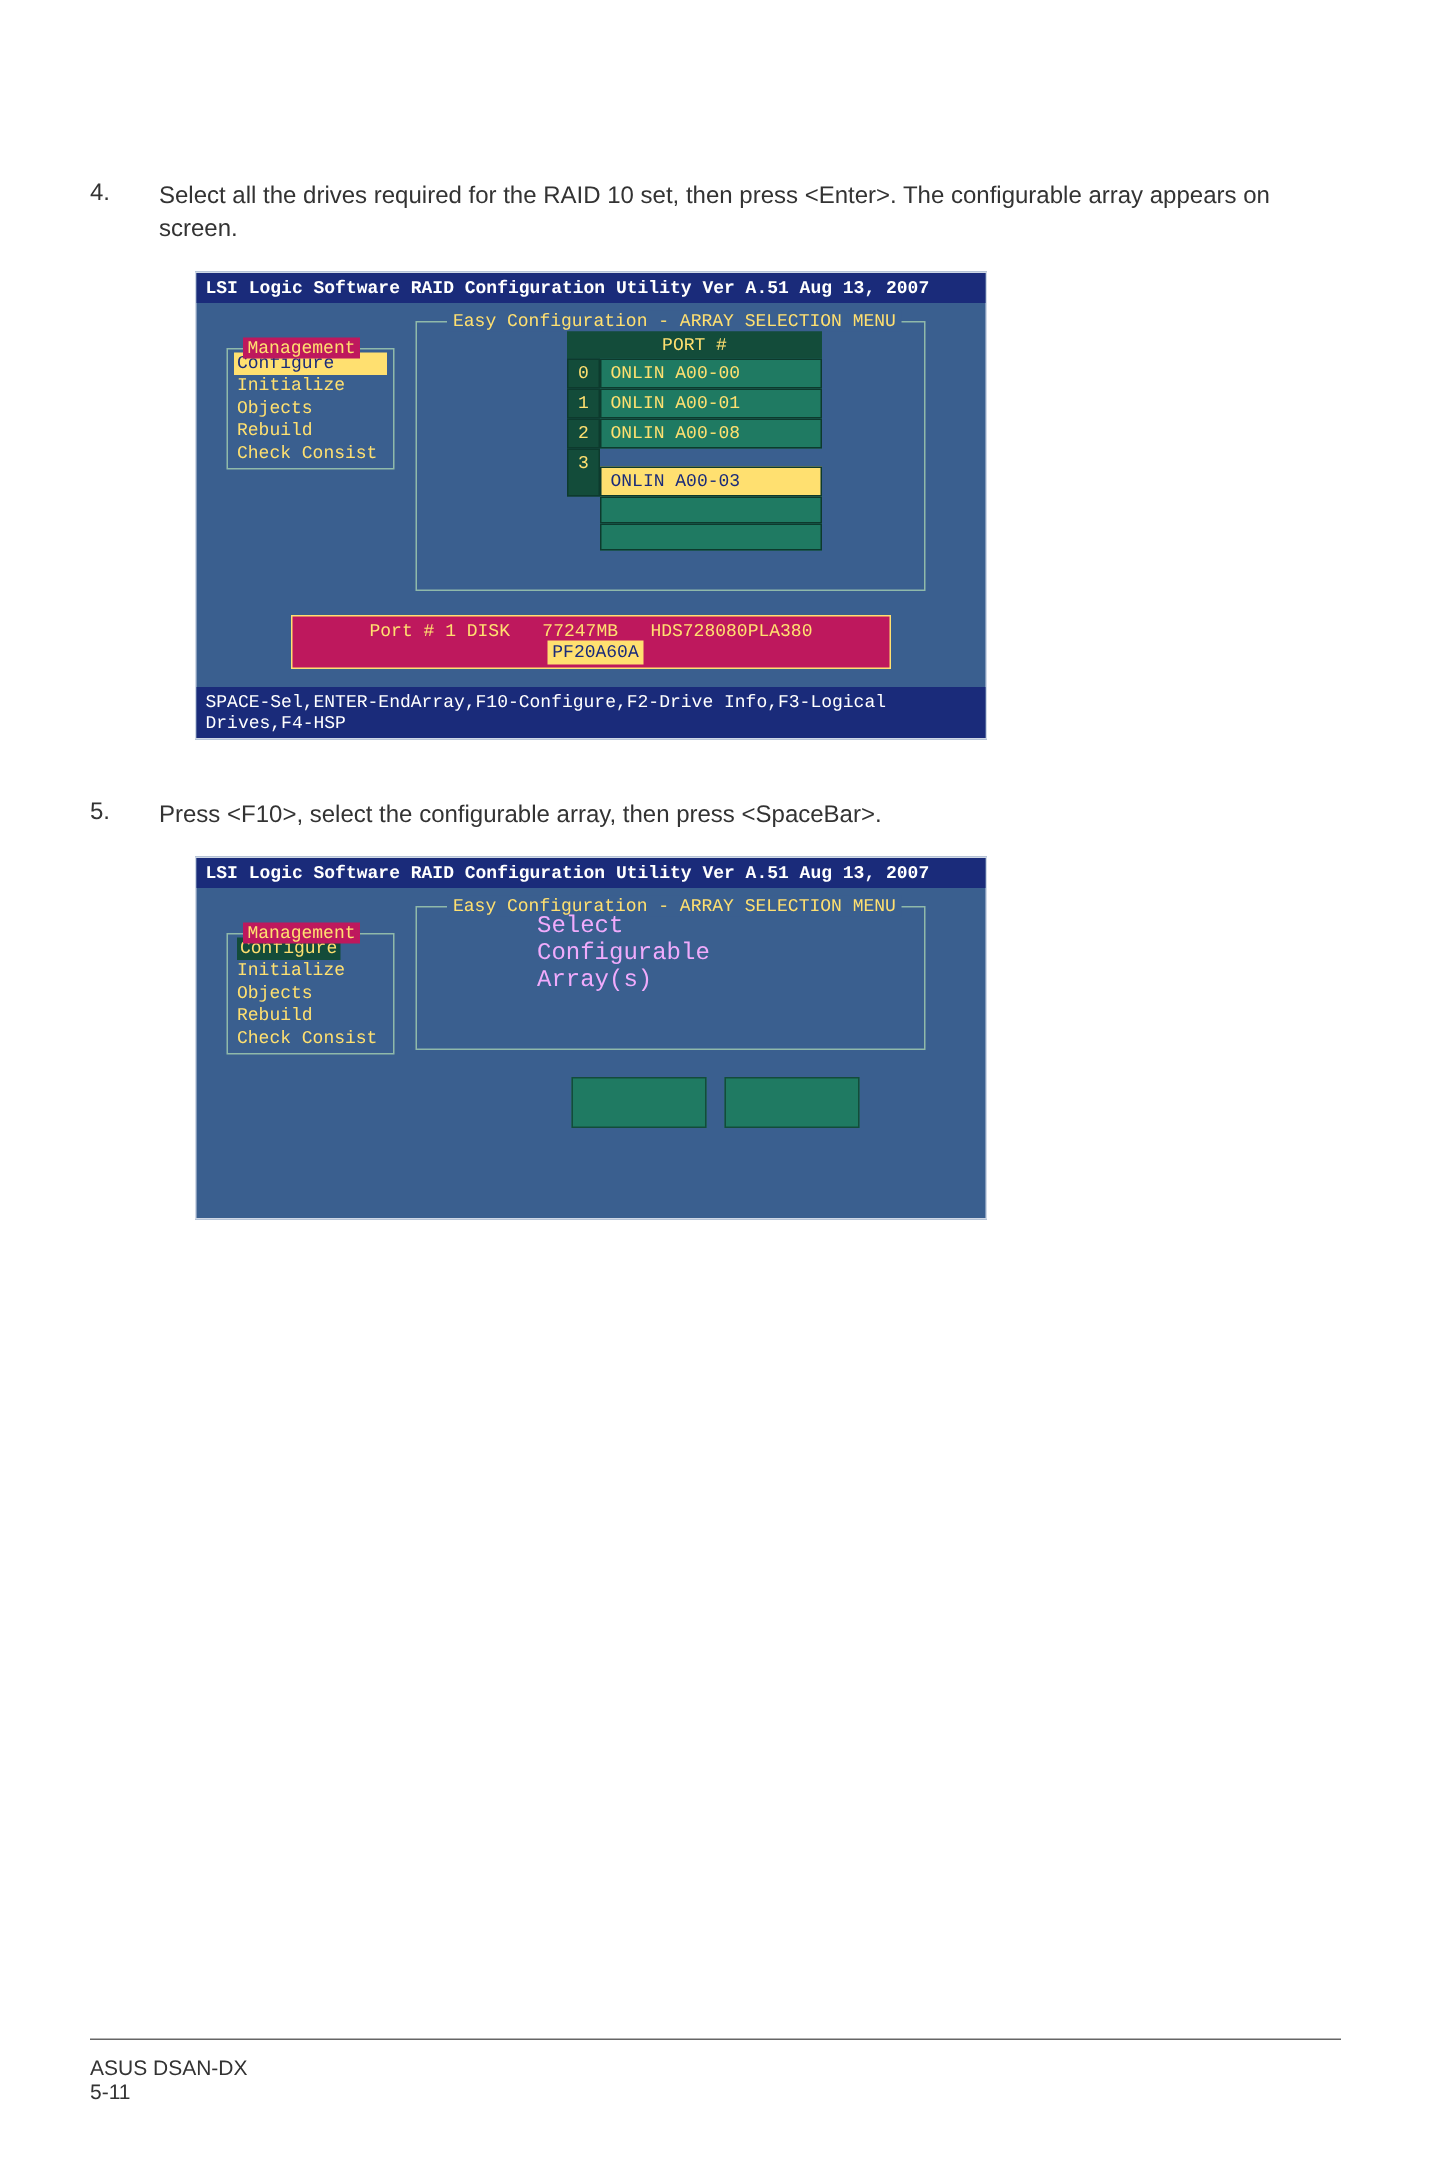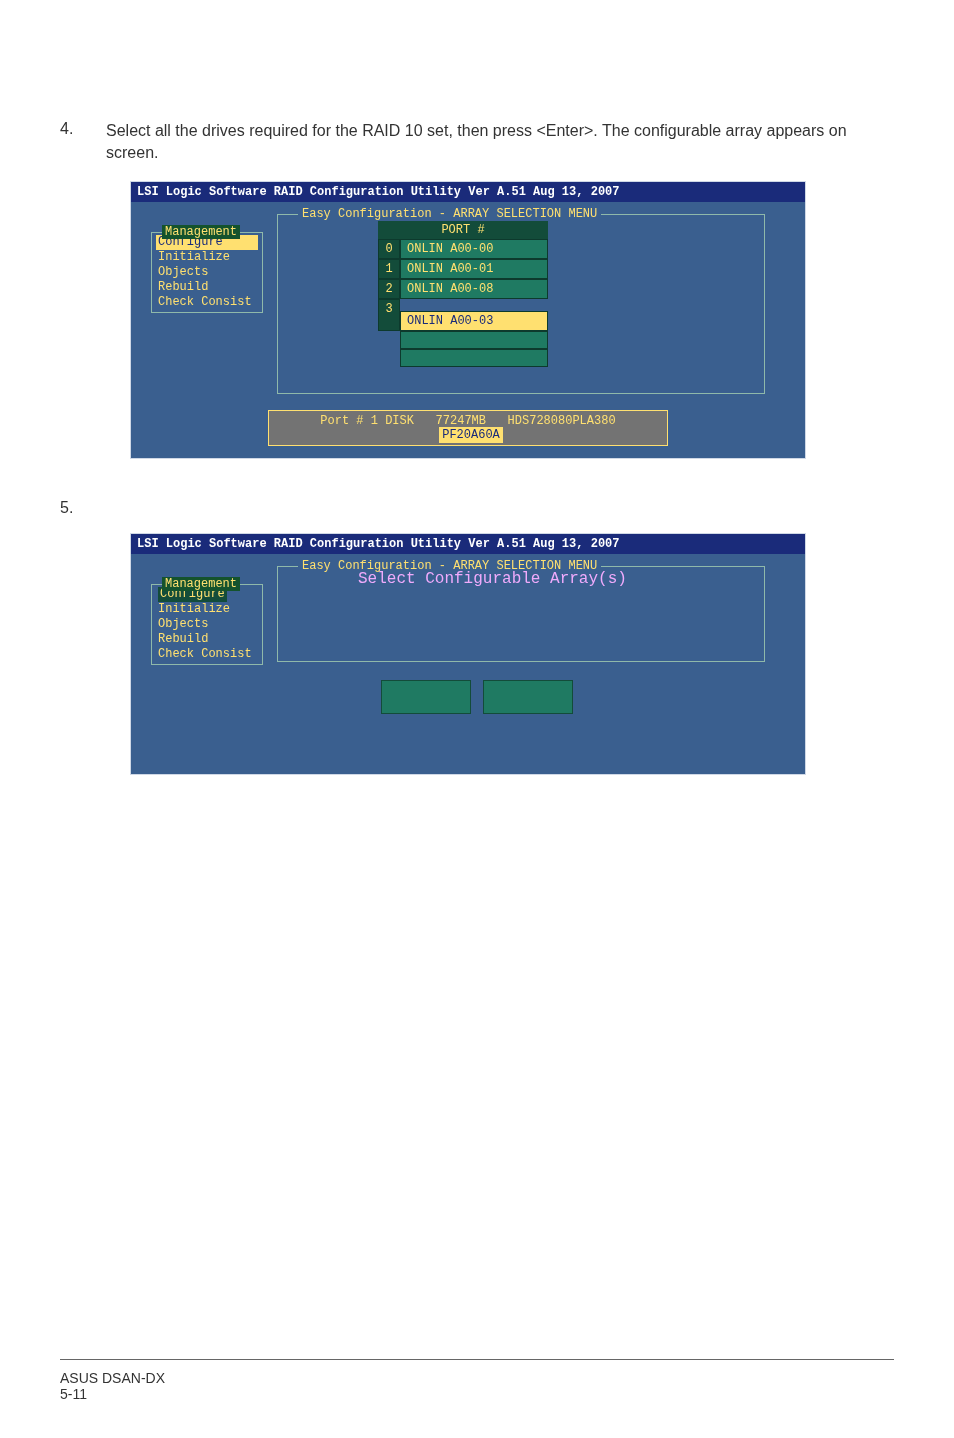--- a/index.html
+++ b/index.html
@@ -21,21 +21,21 @@
     min-width: 46px;
     font-size: 16px;
     color: #333;
   }
   .step-text {
     font-size: 16px;
     line-height: 1.4;
     color: #333;
   }
   .bios-box {
-    width: 676px;
+    width: 528px;
     margin: 6px 0 40px 70px;
     border: 1px solid #cfd8e6;
     background: #3a5f8f;
     font-family: "Courier New", monospace;
     font-size: 12px;
     color: #cfe8e0;
   }
   .bios-header {
     background: #1a2b7a;
     color: #fff;
@@ -54,21 +54,21 @@
     left: 20px;
     top: 30px;
     border: 1px solid #8fb9aa;
     width: 112px;
     padding: 2px 4px;
   }
   .menu-panel .legend {
     position: absolute;
     top: -8px;
     left: 10px;
-    background: #14532d;
+    background: #be185d;
     padding: 0 3px;
     color: #ffe070;
     font-size: 12px;
   }
   .menu-item {
     color: #ffe070;
     padding: 0 2px;
     font-size: 12px;
     line-height: 15px;
   }
@@ -130,21 +130,21 @@
   .port-cell.empty { background: #1f7a62; height: 18px; }
   .status-bar {
     margin: 160px auto 0 auto;
     width: 400px;
   }
   .status-inner {
     border: 1px solid #ffe070;
     padding: 3px 23px;
     color: #ffe070;
     font-size: 12px;
-    background: #737373;
+    background: #be185d;
     display: inline-block;
   }
   .status-last {
     background: #ffe070;
     color: #1a2b7a;
     padding: 1px 3px;
     margin-left: 6px;
   }
   .bios-footer {
     background: #1a2b7a;
@@ -297,24 +297,26 @@
 
     <div class="status-bar" style="margin-top:198px; text-align:center;">
       <span class="status-inner">
         <span>Port # 1 DISK</span>&nbsp;&nbsp;
         <span>77247MB</span>&nbsp;&nbsp;
         <span>HDS728080PLA380</span>
         <span class="status-last">PF20A60A</span>
       </span>
     </div>
   </div>
+  <div class="bios-footer">SPACE-Sel,ENTER-EndArray,F10-Configure,F2-Drive Info,F3-Logical Drives,F4-HSP</div>
 </div>
 
 <div class="step-row" style="margin-top:20px;">
   <div class="step-num">5.</div>
+  <div class="step-text">Press &lt;F10&gt;, select the configurable array, then press &lt;SpaceBar&gt;.</div>
 </div>
 
 <div class="bios-box">
   <div class="bios-header">LSI Logic Software RAID Configuration Utility Ver A.51 Aug 13, 2007</div>
   <div class="bios-body body2">
 
     <div class="menu-panel">
       <span class="legend">Management</span>
       <div class="menu-item"><span class="menu-sel">Configure</span></div>
       <div class="menu-item">Initialize</div>

